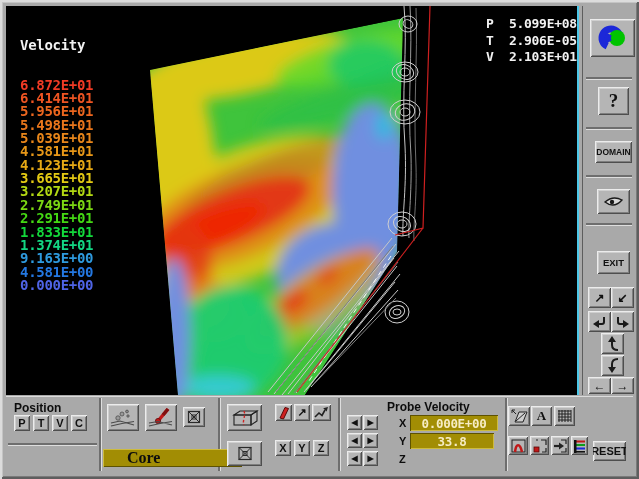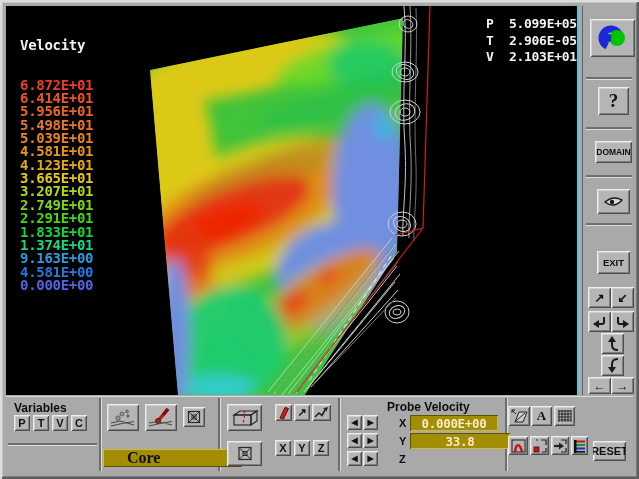--- a/index.html
+++ b/index.html
@@ -117,21 +117,21 @@
     </svg>
 
     <div class="legend">
       <div class="legend-title">Velocity</div>
       <div><div class="legend-row" style="color: rgb(241, 59, 37);">6.872E+01</div><div class="legend-row" style="color: rgb(238, 84, 34);">6.414E+01</div><div class="legend-row" style="color: rgb(235, 102, 31);">5.956E+01</div><div class="legend-row" style="color: rgb(233, 118, 28);">5.498E+01</div><div class="legend-row" style="color: rgb(232, 134, 26);">5.039E+01</div><div class="legend-row" style="color: rgb(231, 151, 24);">4.581E+01</div><div class="legend-row" style="color: rgb(230, 169, 21);">4.123E+01</div><div class="legend-row" style="color: rgb(227, 201, 19);">3.665E+01</div><div class="legend-row" style="color: rgb(179, 216, 19);">3.207E+01</div><div class="legend-row" style="color: rgb(124, 216, 19);">2.749E+01</div><div class="legend-row" style="color: rgb(68, 216, 19);">2.291E+01</div><div class="legend-row" style="color: rgb(19, 216, 59);">1.833E+01</div><div class="legend-row" style="color: rgb(19, 216, 132);">1.374E+01</div><div class="legend-row" style="color: rgb(46, 154, 222);">9.163E+00</div><div class="legend-row" style="color: rgb(36, 120, 226);">4.581E+00</div><div class="legend-row" style="color: rgb(79, 100, 230);">0.000E+00</div></div>
     </div>
 
     <div class="readout">
       <div class="readout-row">
         <span class="readout-label">P</span>
-        <span>5.099E+05</span>
+        <span>5.099E+08</span>
       </div>
       <div class="readout-row">
         <span class="readout-label">T</span>
         <span>2.906E-05</span>
       </div>
       <div class="readout-row">
         <span class="readout-label">V</span>
         <span>2.103E+01</span>
       </div>
     </div>
@@ -211,21 +211,21 @@
       <span>→</span>
     </div>
   </div>
 
   <div class="bottom-panel">
     <div class="vgroove" style="left:93px;top:2px;height:73px;"></div>
     <div class="vgroove" style="left:212px;top:2px;height:73px;"></div>
     <div class="vgroove" style="left:332px;top:2px;height:73px;"></div>
     <div class="vgroove" style="left:499px;top:2px;height:73px;"></div>
 
-    <div class="lbl" style="left:8px;top:5px;font-size:12px;">Variables</div>
+    <div class="lbl" style="left:8px;top:5px;font-size:12px;">Position</div>
     <div class="btn" style="left:8px;top:19px;width:16px;height:16px;font-size:11px;">
       <span>P</span>
     </div>
     <div class="btn" style="left:27px;top:19px;width:16px;height:16px;font-size:11px;">
       <span>T</span>
     </div>
     <div class="btn" style="left:46px;top:19px;width:16px;height:16px;font-size:11px;">
       <span>V</span>
     </div>
     <div class="btn" style="left:65px;top:19px;width:16px;height:16px;font-size:11px;">
@@ -318,21 +318,21 @@
     <div class="btn stepper" style="left:357px;top:55px;width:15px;height:15px;">
       <span>▶</span>
     </div>
 
     <div class="lbl" style="left:381px;top:4px;font-size:12px;">Probe Velocity</div>
     <div class="lbl" style="left:393px;top:21px;font-size:11px;">X</div>
     <div class="field" style="left:404px;top:19px;width:88px;height:16px;">
       <span>0.000E+00</span>
     </div>
     <div class="lbl" style="left:393px;top:39px;font-size:11px;">Y</div>
-    <div class="field" style="left:404px;top:37px;width:100px;height:16px;">
+    <div class="field" style="left:404px;top:37px;width:84px;height:16px;">
       <span>33.8</span>
     </div>
     <div class="lbl" style="left:393px;top:57px;font-size:11px;">Z</div>
 
     <div class="btn" style="left:502px;top:10px;width:22px;height:20px;">
       <svg width="17" height="15" viewBox="0 0 17 15">
         <polygon points="4,13 8,3 16,3 12,13" fill="#cfcfcf" stroke="#222" stroke-width="1"></polygon>
         <line x1="5" y1="12" x2="14" y2="4" stroke="#222" stroke-width="1"></line>
         <path d="M1,1 L5,5 M1,1 L1,4 M1,1 L4,1" stroke="#222" stroke-width="1" fill="none"></path>
       </svg>

